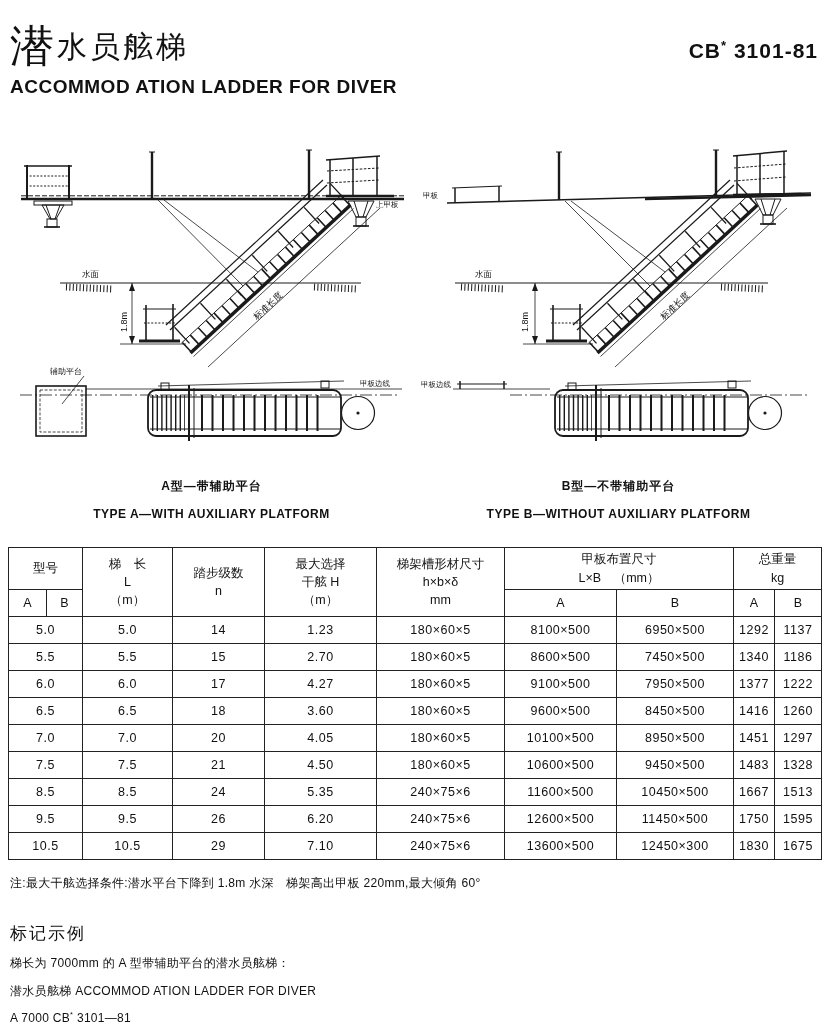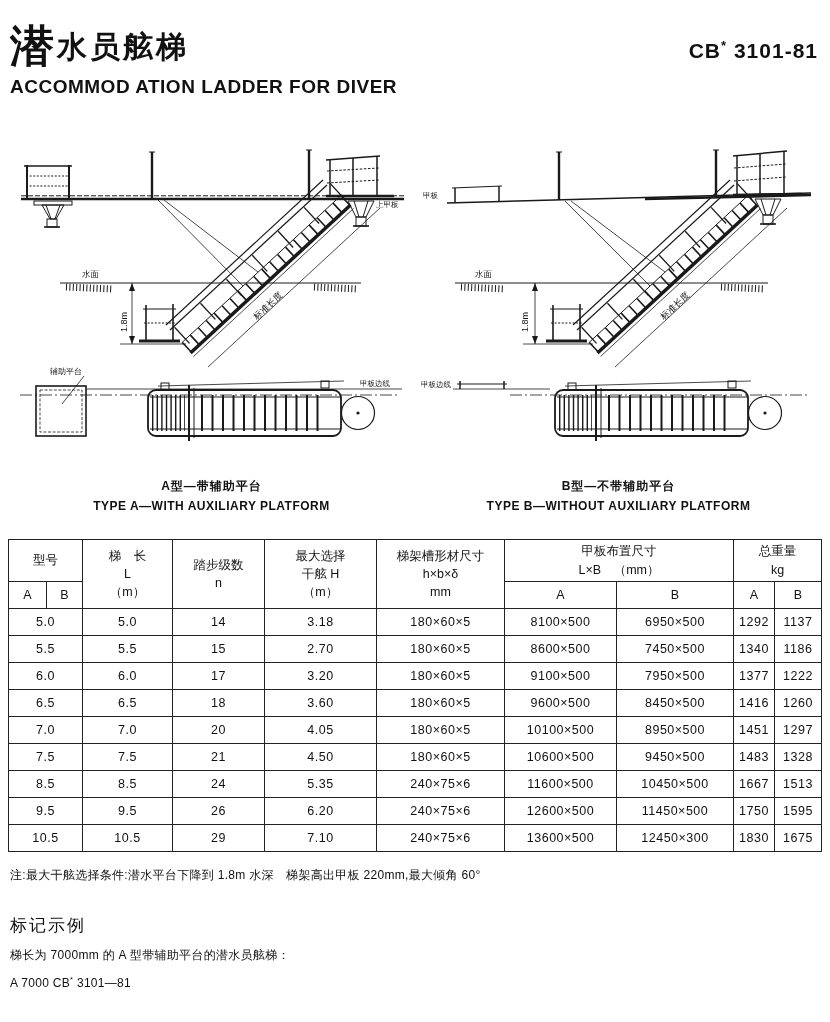--- a/index.html
+++ b/index.html
@@ -2,32 +2,32 @@
 <html><head>
 <meta charset="utf-8">
 <style>
   * { margin:0; padding:0; box-sizing:border-box; }
   html,body { background:#ffffff; }
   body { font-family:"Liberation Sans","DejaVu Sans",sans-serif; color:#111; }
   .page { position:relative; width:830px; height:1022px; background:#fff; overflow:hidden; padding:24px 8px 0 8px; }
 
   
   .hdr { display:flex; justify-content:space-between; align-items:flex-start; padding:0 4px 0 2px; }
-  .title-zh { font-weight:bold; letter-spacing:3px; line-height:1; white-space:nowrap; }
+  .title-zh { font-weight:normal; letter-spacing:3px; line-height:1; white-space:nowrap; }
   .title-zh .big { font-size:44px; }
   .title-zh .rest { font-size:30px; vertical-align:4px; }
   .std-code { font-weight:bold; font-size:21px; margin-top:14px; letter-spacing:1px; white-space:nowrap; }
   .sup { vertical-align:super; font-size:62%; }
   .subtitle { font-weight:bold; font-size:19px; letter-spacing:0.5px; margin-top:8px; padding-left:2px; }
 
   
   .figures { display:flex; margin-top:40px; }
   .figure { width:407px; }
   .fig-caption-zh { text-align:center; font-size:12px; font-weight:bold; margin-top:6px; letter-spacing:1px; }
-  .fig-caption-en { text-align:center; font-size:12px; font-weight:bold; margin-top:4px; letter-spacing:0.5px; }
+  .fig-caption-en { text-align:center; font-size:12px; font-weight:bold; margin-top:12px; letter-spacing:0.5px; }
   svg { display:block; }
   svg text { fill:#111; stroke:none; font-family:"Liberation Sans","DejaVu Sans",sans-serif; }
 
   
   table.spec { border-collapse:collapse; width:814px; margin-top:26px; table-layout:fixed; }
   table.spec th, table.spec td { border:1px solid #222; text-align:center; vertical-align:middle; font-size:12.5px; font-weight:normal; padding:0; }
   table.spec { border:1px solid #0ea5e9; }
   table.spec thead tr:first-child th { height:42px; }
   table.spec thead tr:last-child th { height:27px; }
   table.spec tbody td { height:27px; letter-spacing:0.5px; }
@@ -297,21 +297,21 @@
         <th>B</th>
         <th>A</th>
         <th>B</th>
       </tr>
     </thead>
     <tbody>
         <tr>
           <td colspan="2">5.0</td>
           <td>5.0</td>
           <td>14</td>
-          <td>3.18</td>
+          <td>1.23</td>
           <td>180×60×5</td>
           <td>8100×500</td>
           <td>6950×500</td>
           <td>1292</td>
           <td>1137</td>
         </tr>
         <tr>
           <td colspan="2">5.5</td>
           <td>5.5</td>
           <td>15</td>
@@ -319,21 +319,21 @@
           <td>180×60×5</td>
           <td>8600×500</td>
           <td>7450×500</td>
           <td>1340</td>
           <td>1186</td>
         </tr>
         <tr>
           <td colspan="2">6.0</td>
           <td>6.0</td>
           <td>17</td>
-          <td>3.20</td>
+          <td>4.27</td>
           <td>180×60×5</td>
           <td>9100×500</td>
           <td>7950×500</td>
           <td>1377</td>
           <td>1222</td>
         </tr>
         <tr>
           <td colspan="2">6.5</td>
           <td>6.5</td>
           <td>18</td>
@@ -400,18 +400,19 @@
           <td>1675</td>
         </tr>
       </tbody>
   </table>
 
   <div class="note">注:最大干舷选择条件:潜水平台下降到 1.8m 水深　梯架高出甲板 220mm,最大倾角 60°</div>
 
   <div class="marking">
     <div class="marking-heading">标记示例</div>
     <div class="marking-line">梯长为 7000mm 的 A 型带辅助平台的潜水员舷梯：</div>
+    <div class="marking-line">潜水员舷梯 ACCOMMOD ATION LADDER FOR DIVER</div>
     <div class="marking-line">
       <span>A 7000 CB</span><span class="sup">*</span>&nbsp;<span>3101—81</span>
     </div>
   </div>
 
 </div>
 
 </body></html>

